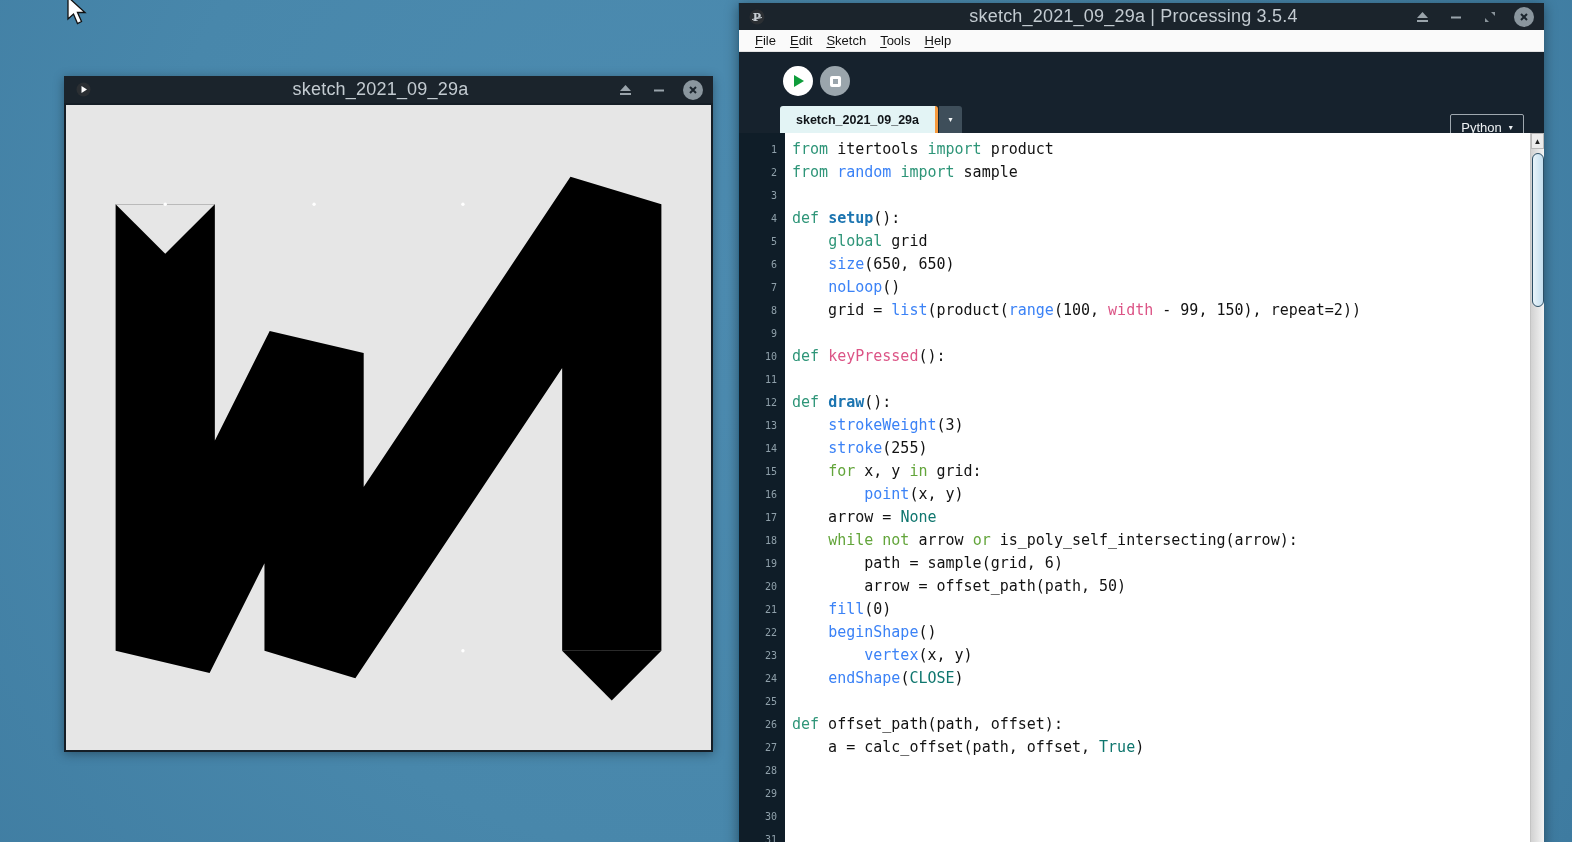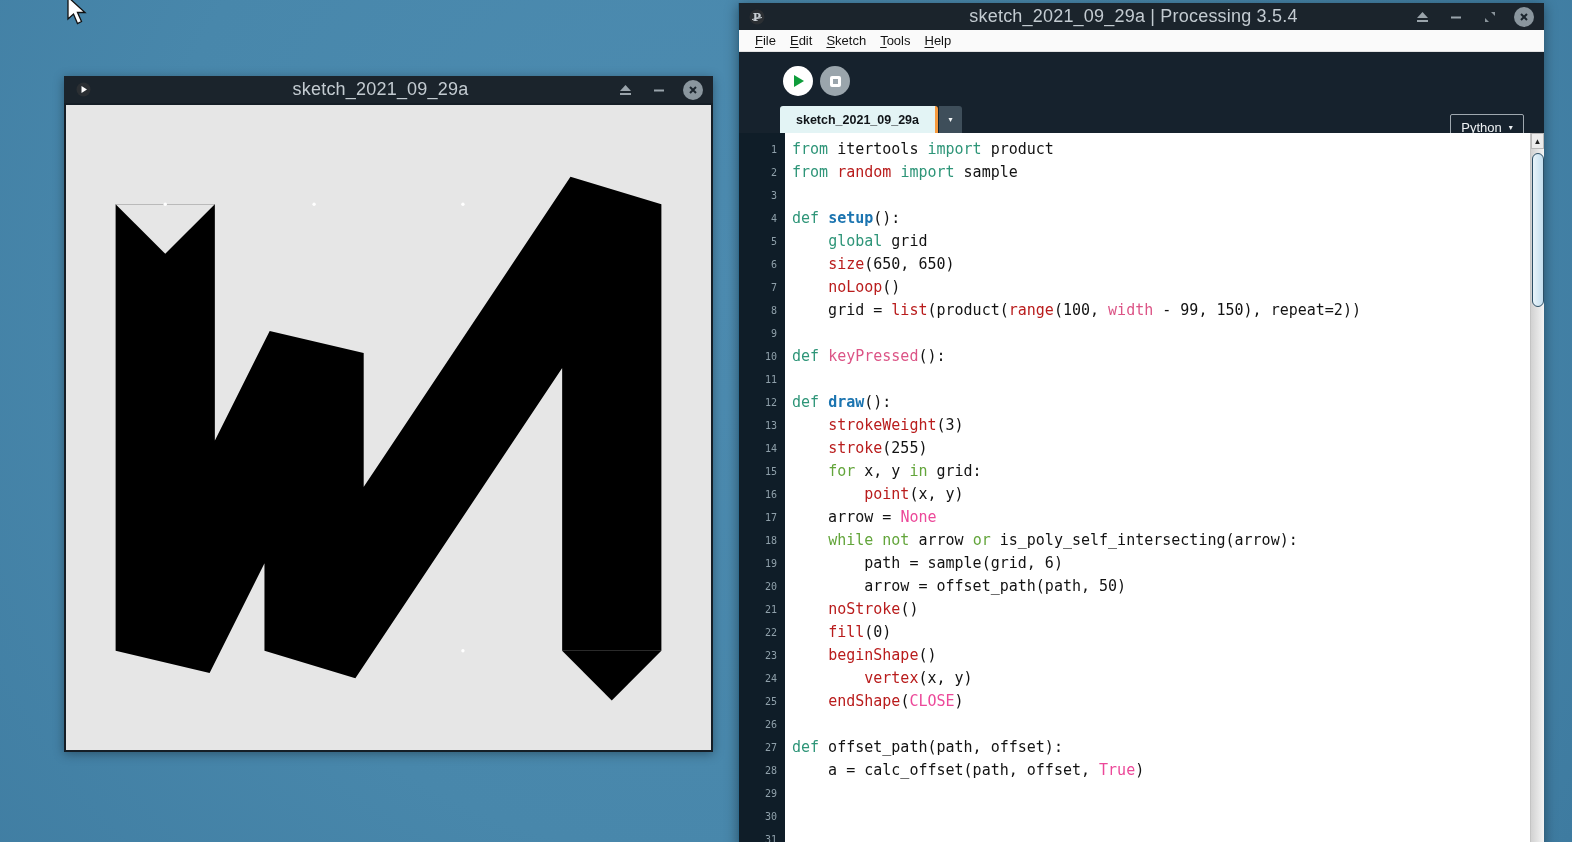--- a/index.html
+++ b/index.html
@@ -59,24 +59,24 @@
 
   .editor { flex:1 1 auto; display:flex; background:#FFFFFF; overflow:hidden; position:relative; }
   .gutter { flex:0 0 46px; background:#0F1D28; padding-top:5px; }
   .ln { height:23px; line-height:23px; text-align:right; padding-right:8px;
     color:#8FA0AA; font-family:"DejaVu Sans Mono", monospace; font-size:10px; }
   .code { flex:1 1 auto; padding:5px 0 0 7px; font-family:"DejaVu Sans Mono", monospace;
     font-size:15px; color:#121212; overflow:hidden; }
   .cl { height:23px; line-height:23px; white-space:pre; }
   .tok-k { color:#2E9578; }
   .tok-f { color:#63A53B;text-align:center; }
-  .tok-b { color:#b91c1c; }
+  .tok-b { color:#3b82f6; }
   .tok-B { color:#1B74B0; font-weight:bold;text-align:center; }
   .tok-p { color:#DC5486; }
-  .tok-l { color:#ec4899; }
+  .tok-l { color:#0f766e; }
 
   .scrollbar { flex:0 0 14px; background:linear-gradient(90deg,#D2D2D2,#F4F4F4); position:relative;
     border-left:1px solid #C4C4C4; }
   .sb-up { position:absolute; top:0; left:0; right:0; height:16px; background:#ECECEC;
     border:1px solid #B9B9B9; display:flex; align-items:center; justify-content:center;
     font-size:8px; color:#222; }
   .sb-thumb { position:absolute; top:20px; left:0.5px; width:12px; height:154px;
     background:linear-gradient(90deg,#E9F4FA,#C5DFEF); border:1.5px solid #2C4F66; border-radius:7px; }
 
   .cursor { position:absolute; left:66px; top:-4px; z-index:50; }
@@ -244,21 +244,20 @@
           <div class="cl"></div>
           <div class="cl"><span class="tok-k">def</span><span> </span><span class="tok-B">draw</span><span>():</span></div>
           <div class="cl"><span>    </span><span class="tok-b">strokeWeight</span><span>(3)</span></div>
           <div class="cl"><span>    </span><span class="tok-b">stroke</span><span>(255)</span></div>
           <div class="cl"><span>    </span><span class="tok-f">for</span><span> x, y </span><span class="tok-f">in</span><span> grid:</span></div>
           <div class="cl"><span>        </span><span class="tok-b">point</span><span>(x, y)</span></div>
           <div class="cl"><span>    arrow = </span><span class="tok-l">None</span></div>
           <div class="cl"><span>    </span><span class="tok-f">while</span><span> </span><span class="tok-f">not</span><span> arrow </span><span class="tok-f">or</span><span> is_poly_self_intersecting(arrow):</span></div>
           <div class="cl"><span>        path = sample(grid, 6)</span></div>
           <div class="cl"><span>        arrow = offset_path(path, 50)</span></div>
-          <div class="cl"><span>    </span><span class="tok-b">noStroke</span><span>()</span></div>
           <div class="cl"><span>    </span><span class="tok-b">fill</span><span>(0)</span></div>
           <div class="cl"><span>    </span><span class="tok-b">beginShape</span><span>()</span></div>
           <div class="cl"><span>        </span><span class="tok-b">vertex</span><span>(x, y)</span></div>
           <div class="cl"><span>    </span><span class="tok-b">endShape</span><span>(</span><span class="tok-l">CLOSE</span><span>)</span></div>
           <div class="cl"></div>
           <div class="cl"><span class="tok-k">def</span><span> offset_path(path, offset):</span></div>
           <div class="cl"><span>    a = calc_offset(path, offset, </span><span class="tok-l">True</span><span>)</span></div>
         </div>
       <div class="scrollbar">
         <div class="sb-up">▲</div>

